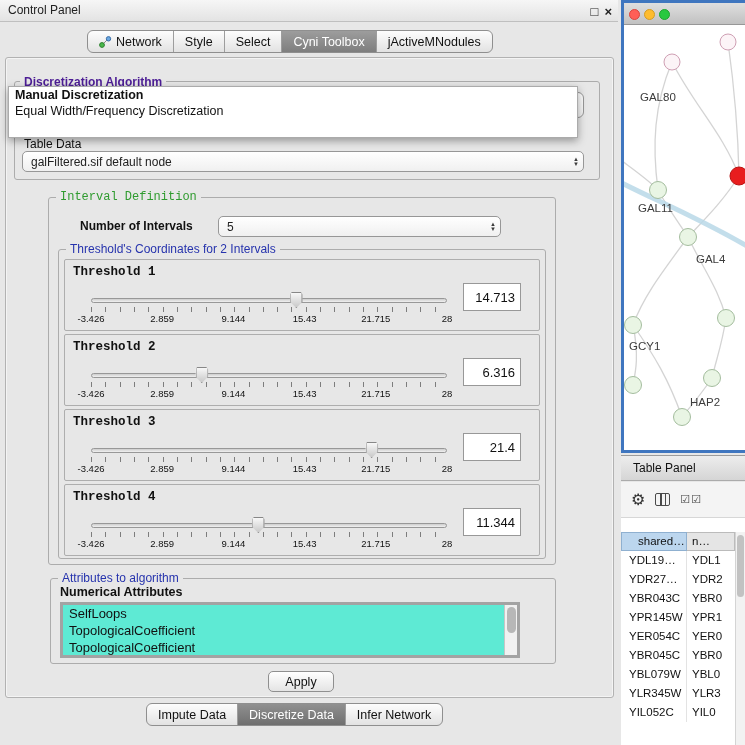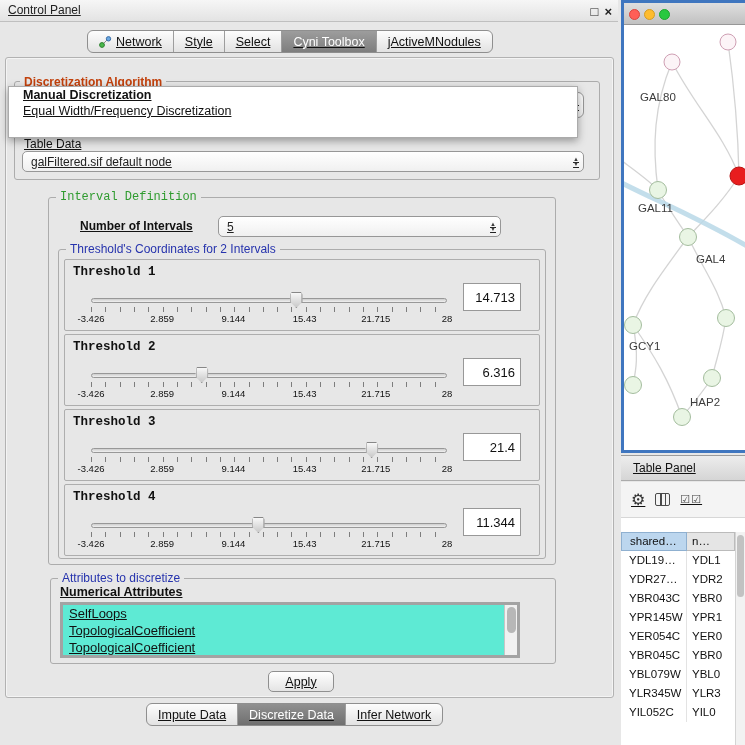--- a/index.html
+++ b/index.html
@@ -1,21 +1,21 @@
 <!DOCTYPE html>
 <html><head>
 <meta charset="utf-8">
 <style>
   * { box-sizing: border-box; margin: 0; padding: 0; }
   html,body { width:745px; height:745px; }
   #root {
     position: relative; width:745px; height:745px; overflow:hidden;
     background:#e7e7e7; font-family:"Liberation Sans", sans-serif; color:#111;
   }
-  .abs { position:absolute;text-decoration:underline; }
+  .abs { position:absolute; }
 
   
   #cp-titlebar { left:0; top:0; width:618px; height:22px;
     background:linear-gradient(#f6f6f6,#e3e3e3); border-bottom:1px solid #bfbfbf;
     font-size:12px; line-height:21px; padding-left:8px; color:#222; }
   #cp-titlebar .winicons { position:absolute; right:6px; top:0; height:22px; display:flex; gap:6px; align-items:center; }
   #cp-titlebar .winicons span { font-size:13px; color:#222; cursor:default; }
   #cp-titlebar .close { font-weight:bold; font-size:16px; }
 
   .tabbar { display:flex; height:23px; border:1px solid #8f8f8f; border-radius:6px;
@@ -26,36 +26,36 @@
   .tabbar .tab.sel { background:linear-gradient(#9d9d9d,#7e7e7e); color:#fff; }
   #top-tabs { left:87px; top:30px; }
   #bottom-tabs { left:146px; top:703px; }
   #bottom-tabs .tab.sel { background:linear-gradient(#909090,#6f6f6f); }
 
   #settings-frame { left:5px; top:57px; width:609px; height:641px;
     border:1px solid #b2b2b2; border-radius:3px; box-shadow: inset 0 0 0 1px #f4f4f4; }
 
   .group { border:1px solid #acacac; border-radius:3px; }
   .group-title { position:absolute; font-size:12px; background:#e7e7e7; padding:0 4px; white-space:nowrap; }
-  .gt-black { color:#c2410c; font-weight:bold; }
+  .gt-black { color:#4c1d95; font-weight:bold; }
   .gt-green { color:#2f9b2f; }
   .gt-blue  { color:#2633ad; }
 
   .combo { position:absolute; border:1px solid #979797; border-radius:5px;
     background:linear-gradient(#ffffff,#f0f0f0); display:flex; align-items:center;
     justify-content:space-between; font-size:12px; color:#222; }
   .combo .val { padding-left:8px; overflow:hidden; white-space:nowrap; }
   .combo .arrows { display:flex; flex-direction:column; align-items:center;
     padding-right:4px; font-size:6px; line-height:5px; color:#3c3c3c; }
 
   
   #algo-popup { left:8px; top:86px; width:570px; height:52px; background:#fff;
     border:1px solid #ababab; box-shadow:0 3px 8px rgba(0,0,0,.35); z-index:30; }
   #algo-popup .hint { text-align:center; font-size:12px; color:#b3b3b3; margin-top:2px; }
-  #algo-popup .opt { font-size:12.5px; padding:1px 14px; }
+  #algo-popup .opt { font-size:12.5px; padding:1px 6px; }
   #algo-popup .opt.b { font-weight:bold; }
   #hidden-combo { left:20px; top:92px; width:564px; height:26px; border-radius:6px; z-index:5; }
 
   
   .thr-box { position:absolute; left:64px; width:476px; height:72px;
     border:1px solid #aeaeae; border-radius:2px; }
   .thr-label { position:absolute; left:8px; top:5px; font-size:12.5px; font-weight:bold;font-family:Liberation Mono, monospace; }
   .track { position:absolute; left:26px; top:38px; width:356px; height:5px;
     border:1px solid #989898; border-radius:3px; background:linear-gradient(#cdcdcd,#f1f1f1); }
   .thumb { position:absolute; top:-7px; width:13px; height:16px; transform:translateX(-50%);
@@ -95,21 +95,21 @@
     border-bottom:1px solid #ababab; font-size:12px; line-height:24px; padding-left:12px; color:#111; }
   #table-toolbar { left:621px; top:482px; width:124px; height:36px; background:#f4f4f4;
     border-bottom:1px solid #d7d7d7; display:flex; align-items:center; gap:10px; padding-left:10px; }
   #table-toolbar .gear { font-size:16px; color:#333; }
   .grid-icon { width:15px; height:13px; border:1.5px solid #4a4a4a; border-radius:2px;
     background:linear-gradient(to right,transparent 0 4px,#4a4a4a 4px 5.5px,transparent 5.5px 8.5px,#4a4a4a 8.5px 10px,transparent 10px); }
   #table-toolbar .checks { font-size:11px; color:#3d3d3d; letter-spacing:1px; }
 
   #table-area { left:621px; top:518px; width:124px; height:227px; background:#fff; }
   #thead { position:absolute; left:0; top:14px; width:114px; height:19px; display:flex; font-size:11.5px; }
-  #thead .h1 { width:66px; background:#bcd6ee; border:1px solid #8fb0d0; line-height:17px; padding-left:8px; }
+  #thead .h1 { width:66px; background:#bcd6ee; border:1px solid #8fb0d0; line-height:17px; padding-left:16px; }
   #thead .h2 { flex:1; background:#e5e5e5; border:1px solid #bbb; border-left:none; line-height:17px; padding-left:5px; }
   #tbody { position:absolute; left:0; top:33px; width:114px; }
   .trow { display:flex; height:19px; font-size:11.5px; line-height:19px; }
   .trow .c1 { width:66px; padding-left:8px; border-right:1px solid #e3e3e3; overflow:hidden; white-space:nowrap; }
   .trow .c2 { flex:1; padding-left:5px; overflow:hidden; white-space:nowrap; }
   #tscroll { position:absolute; right:0; top:14px; bottom:0; width:10px;
     background:#f2f2f2; border-left:1px solid #d4d4d4; }
   #tscroll .sthumb { position:absolute; left:1px; top:3px; width:7px; height:62px;
     background:#c2c2c2; border-radius:4px; }
 
@@ -254,21 +254,21 @@
       <span style="left:20%">2.859</span>
       <span style="left:40%">9.144</span>
       <span style="left:60%">15.43</span>
       <span style="left:80%">21.715</span>
       <span style="left:100%">28</span>
     </div>
     <div class="valbox">11.344</div>
   </div>
 
   <div class="abs group" style="left:50px; top:578px; width:506px; height:86px;"></div>
-  <div class="group-title gt-blue" style="left:58px; top:571px;">Attributes to discretize</div>
+  <div class="group-title gt-blue" style="left:58px; top:571px;">Attributes to algorithm</div>
   <div class="abs" style="left:60px; top:585px; font-size:12.5px; font-weight:bold;">Numerical Attributes</div>
   <div class="abs" id="attr-list">
     <div class="item">SelfLoops</div>
     <div class="item">TopologicalCoefficient</div>
     <div class="item">TopologicalCoefficient</div>
     <div id="attr-scroll">
         <div class="sthumb"></div>
       </div>
   </div>
 

